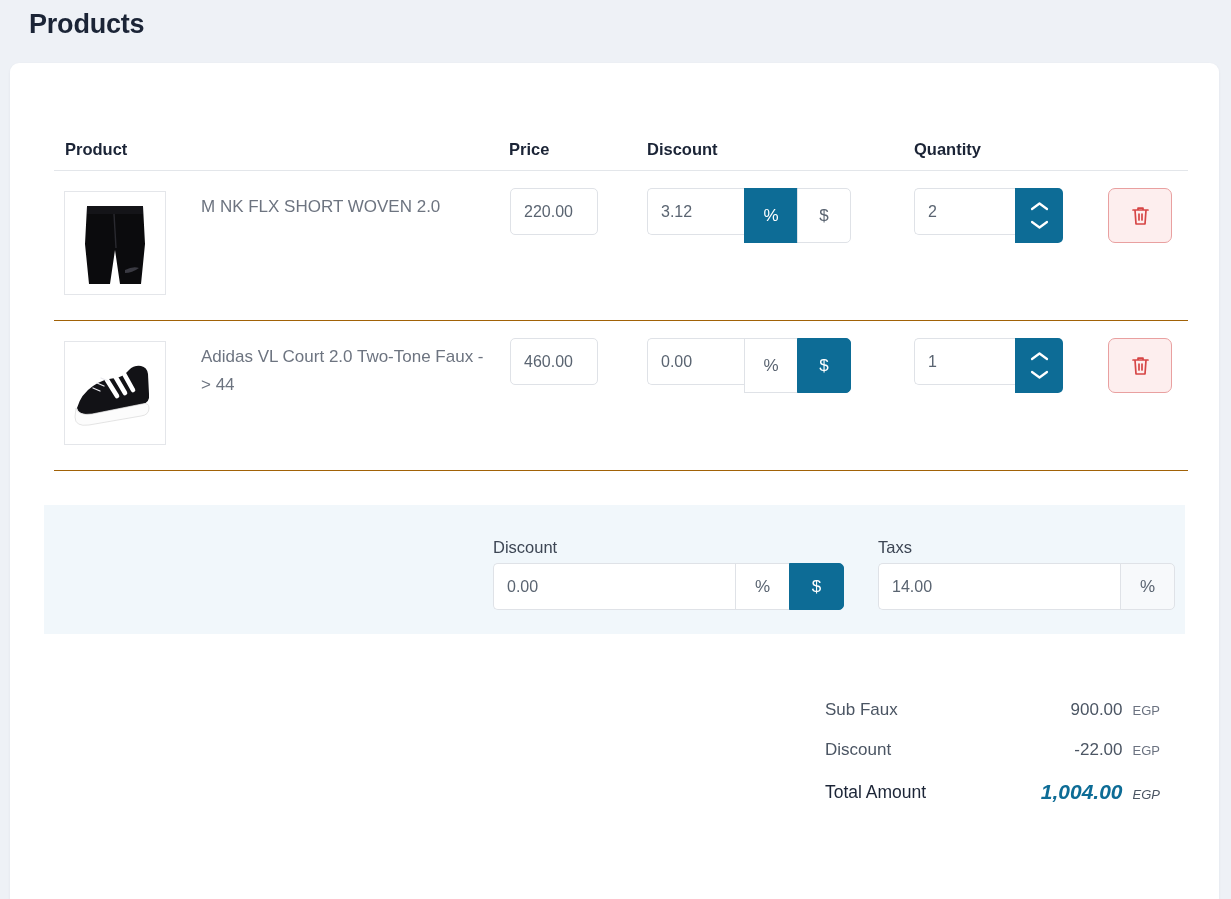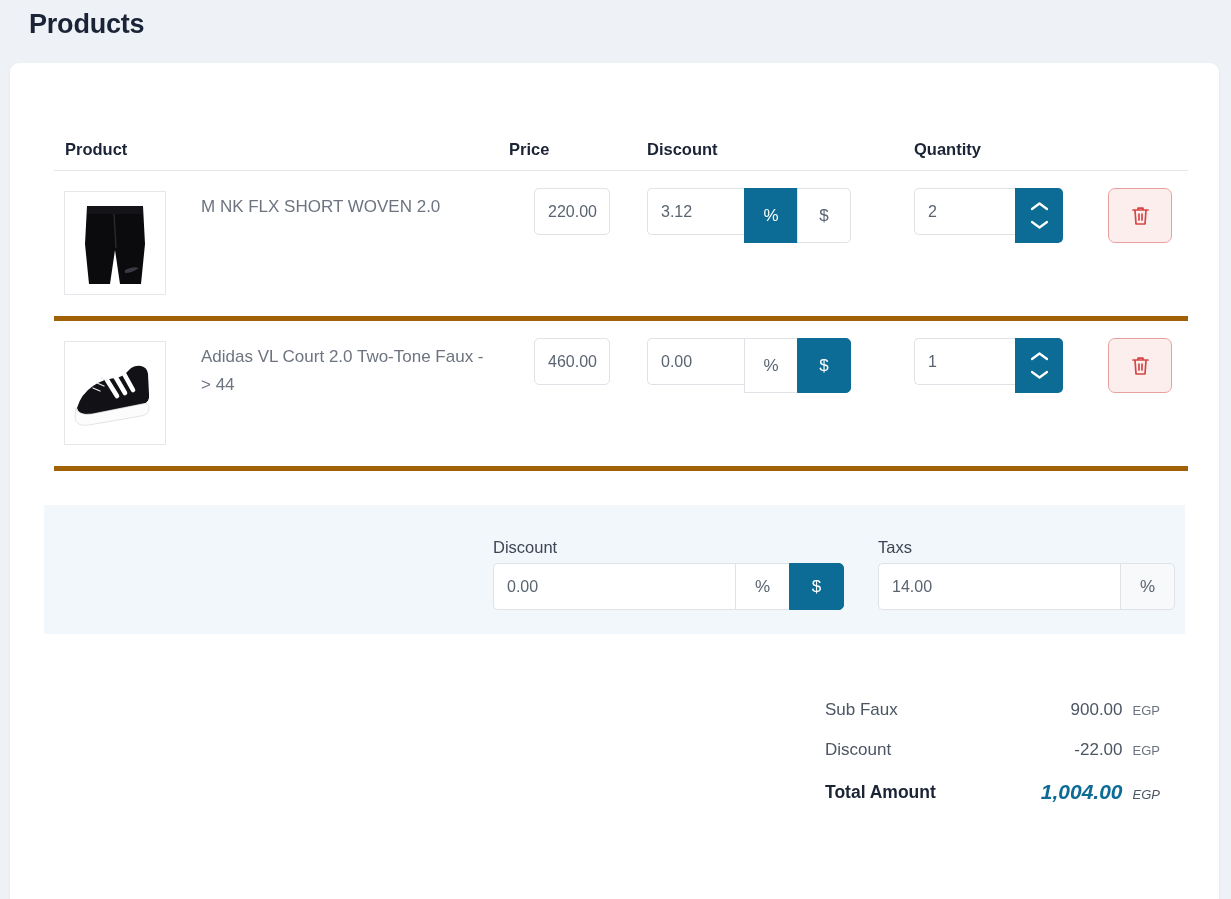--- a/index.html
+++ b/index.html
@@ -50,21 +50,21 @@
     color: #1b2436;
   }
   .th-product  { left: 11px; }
   .th-price    { left: 455px; }
   .th-discount { left: 593px; }
   .th-quantity { left: 860px; }
 
   .trow {
     position: relative;
     height: 150px;
-    border-bottom: 5px solid #a16207;
+    border-bottom: 1px solid #a16207;
   }
 
   
   .p-thumb {
     position: absolute;
     left: 10px;
     top: 20px;
     width: 102px;
     height: 104px;
     background: #ffffff;
@@ -96,23 +96,22 @@
     display: flex;
     align-items: center;
     padding-left: 13px;
     font-family: "Liberation Sans", sans-serif;
   }
 
   .price-box {
     position: absolute;
     left: 456px;
     top: 17px;
-    width: 76px;
-    height: 47px;
-    margin-left: 24px;
+    width: 88px;
+    height: 47px;
   }
 
   
   .disc-group {
     position: absolute;
     left: 593px;
     top: 17px;
     display: flex;
     align-items: flex-start;
   }
@@ -255,21 +254,21 @@
     position: absolute;
     right: 0;
     font-size: 17px;
     color: #4b5563;
     white-space: nowrap;
   }
   .cur { font-size: 13px; color: #6b7280; margin-left: 10px; }
 
   .tot-row.grand { height: 44px; line-height: 44px; }
   .tot-row.grand .tot-label {
-    font-weight: 700;
+    font-weight: 400;
     color: #1b2436;
     font-size: 17.5px;
   }
   .tot-row.grand .tot-value {
     font-weight: 700;
     font-size: 21px;
     color: #0d6c96;
     font-style: italic;
   }
   .tot-row.grand .cur { font-size: 13px; color: #4b5563; font-weight: 400; }

